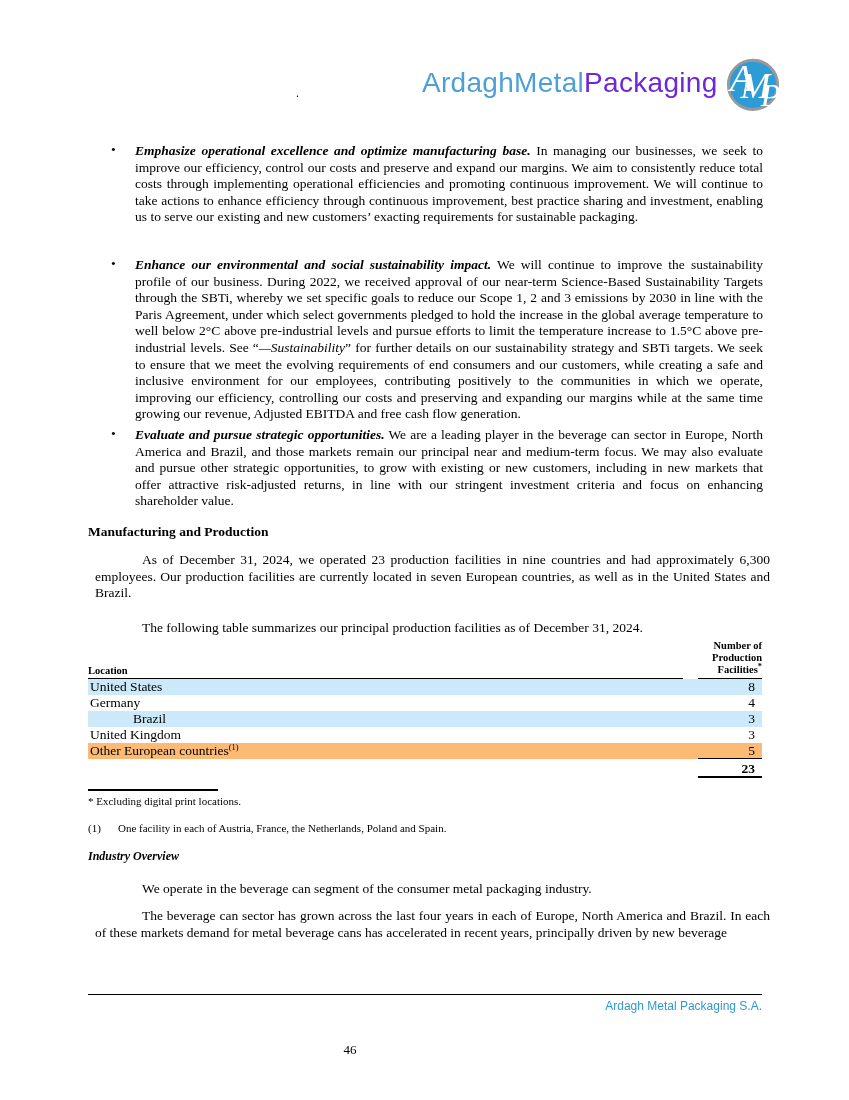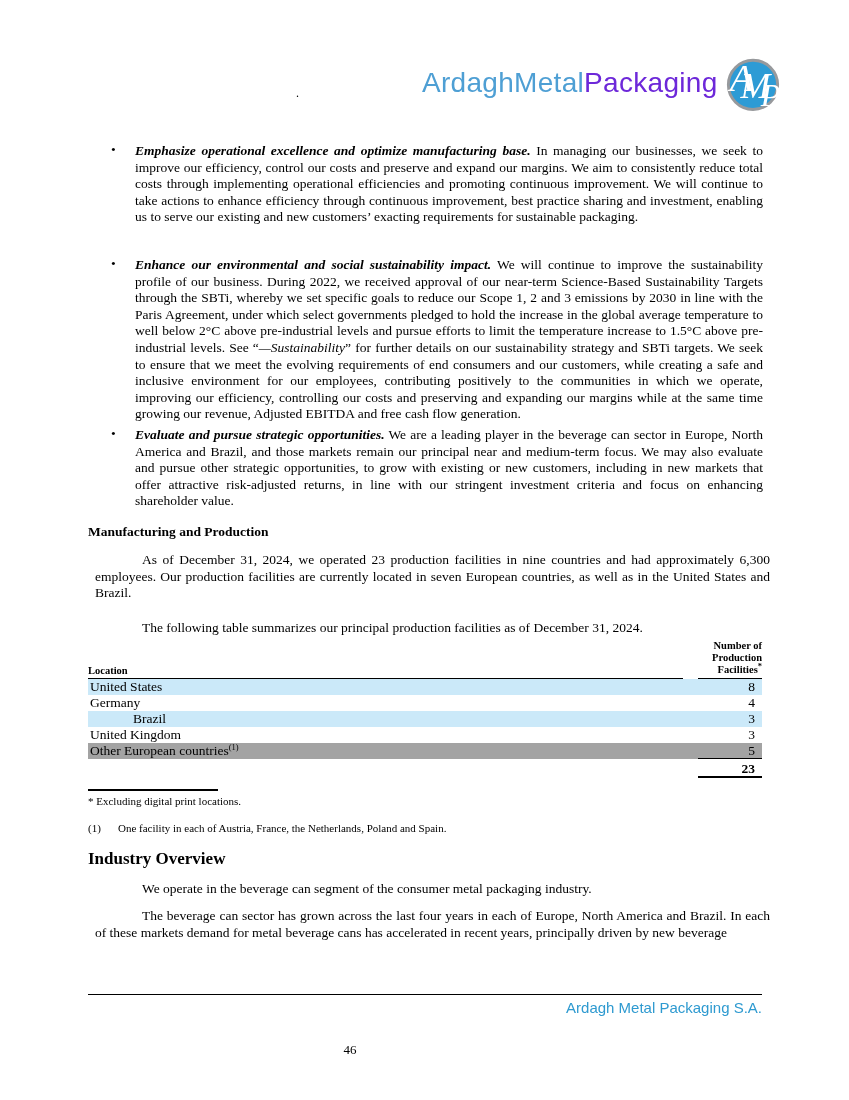--- a/index.html
+++ b/index.html
@@ -18,21 +18,21 @@
   
   .bullet-item {
     position:absolute; left:88px; width:675px; padding-left:47px;
     font-size:13.5px; line-height:16.6px; text-align:justify;
   }
   .bullet-marker { position:absolute; left:23px; top:-1px; }
   .lead { font-weight:bold; font-style:italic; }
   .em { font-style:italic; }
   
   .h-bold { position:absolute; left:88px; font-size:13.5px; font-weight:bold; }
-  .h-bold-italic { position:absolute; left:88px; font-size:17px; font-weight:bold; }
+  .h-bold-italic { position:absolute; left:88px; font-size:12px; font-weight:bold; font-style:italic; }
   .para {
     position:absolute; left:88px; width:675px;
     font-size:13.5px; line-height:16.6px; text-align:justify; text-indent:47px;margin-left:7px;
   }
   
   .ptable { position:absolute; left:88px; top:640px; width:674px; font-size:13.5px; }
   .thead { display:flex; align-items:flex-end; }
   .th-loc { flex:1; margin-right:15px; border-bottom:1px solid #000; font-weight:bold; font-size:10.5px; line-height:13px; padding-bottom:1px; }
   .th-num { width:64px; border-bottom:1px solid #000; font-weight:bold; font-size:10.5px; line-height:12px; text-align:right; padding-bottom:2px; }
   .trow { display:flex; height:16px; line-height:16px; align-items:center; }
@@ -42,21 +42,21 @@
   .total-row { display:flex; height:19px; align-items:center; }
   .td-total { width:64px; margin-left:610px; text-align:right; padding-right:7px; font-weight:bold; border-bottom:2.5px solid #000; height:18px; line-height:17px; }
   sup { font-size:8.5px; vertical-align:super; line-height:0; }
   
   .fn-rule { position:absolute; left:88px; top:789px; width:130px; height:2px; background:#000; }
   .fn { position:absolute; left:88px; font-size:11px; line-height:13px; }
   .fn-flex { display:flex; }
   .fn-marker { width:30px; flex:none; }
   
   .footer-rule { position:absolute; left:88px; top:994px; width:674px; height:1px; background:#000; }
-  .footer-company { position:absolute; left:88px; top:999px; width:674px; text-align:right; font-family:"Liberation Sans","DejaVu Sans",sans-serif; font-size:15px; }
+  .footer-company { position:absolute; left:88px; top:999px; width:674px; text-align:right; font-family:"Liberation Sans","DejaVu Sans",sans-serif; font-size:12px; }
   .page-number { position:absolute; left:0; top:1042px; width:700px; text-align:center; font-size:13px; }
 </style>
 </head>
 <body>
 
 <div class="page">
 
   <div class="logo">
     <div class="wordmark">
       <span style="color: rgb(78, 159, 212);">Ardagh</span><span style="color: rgb(78, 159, 212);">Metal</span><span style="color: #6d28d9;">Packaging</span>
@@ -109,21 +109,21 @@
       <div class="td-num">4</div>
     </div>
     <div class="trow" style="background-color: rgb(203, 233, 249); padding-left: 43px;">
       <div class="td-loc">Brazil</div>
       <div class="td-num">3</div>
     </div>
     <div class="trow">
       <div class="td-loc">United Kingdom</div>
       <div class="td-num">3</div>
     </div>
-    <div class="trow" style="background-color: #a3a3a3;">
+    <div class="trow" style="background-color: #fdba74;">
       <div class="td-loc"><span>Other European countries</span><sup>(1)</sup></div>
       <div class="td-num underlined">5</div>
     </div>
     <div class="total-row">
       <div class="td-total">23</div>
     </div>
   </div>
 
   <div class="fn-rule"></div>
   <div class="fn" style="top:795px;">* Excluding digital print locations.</div>

